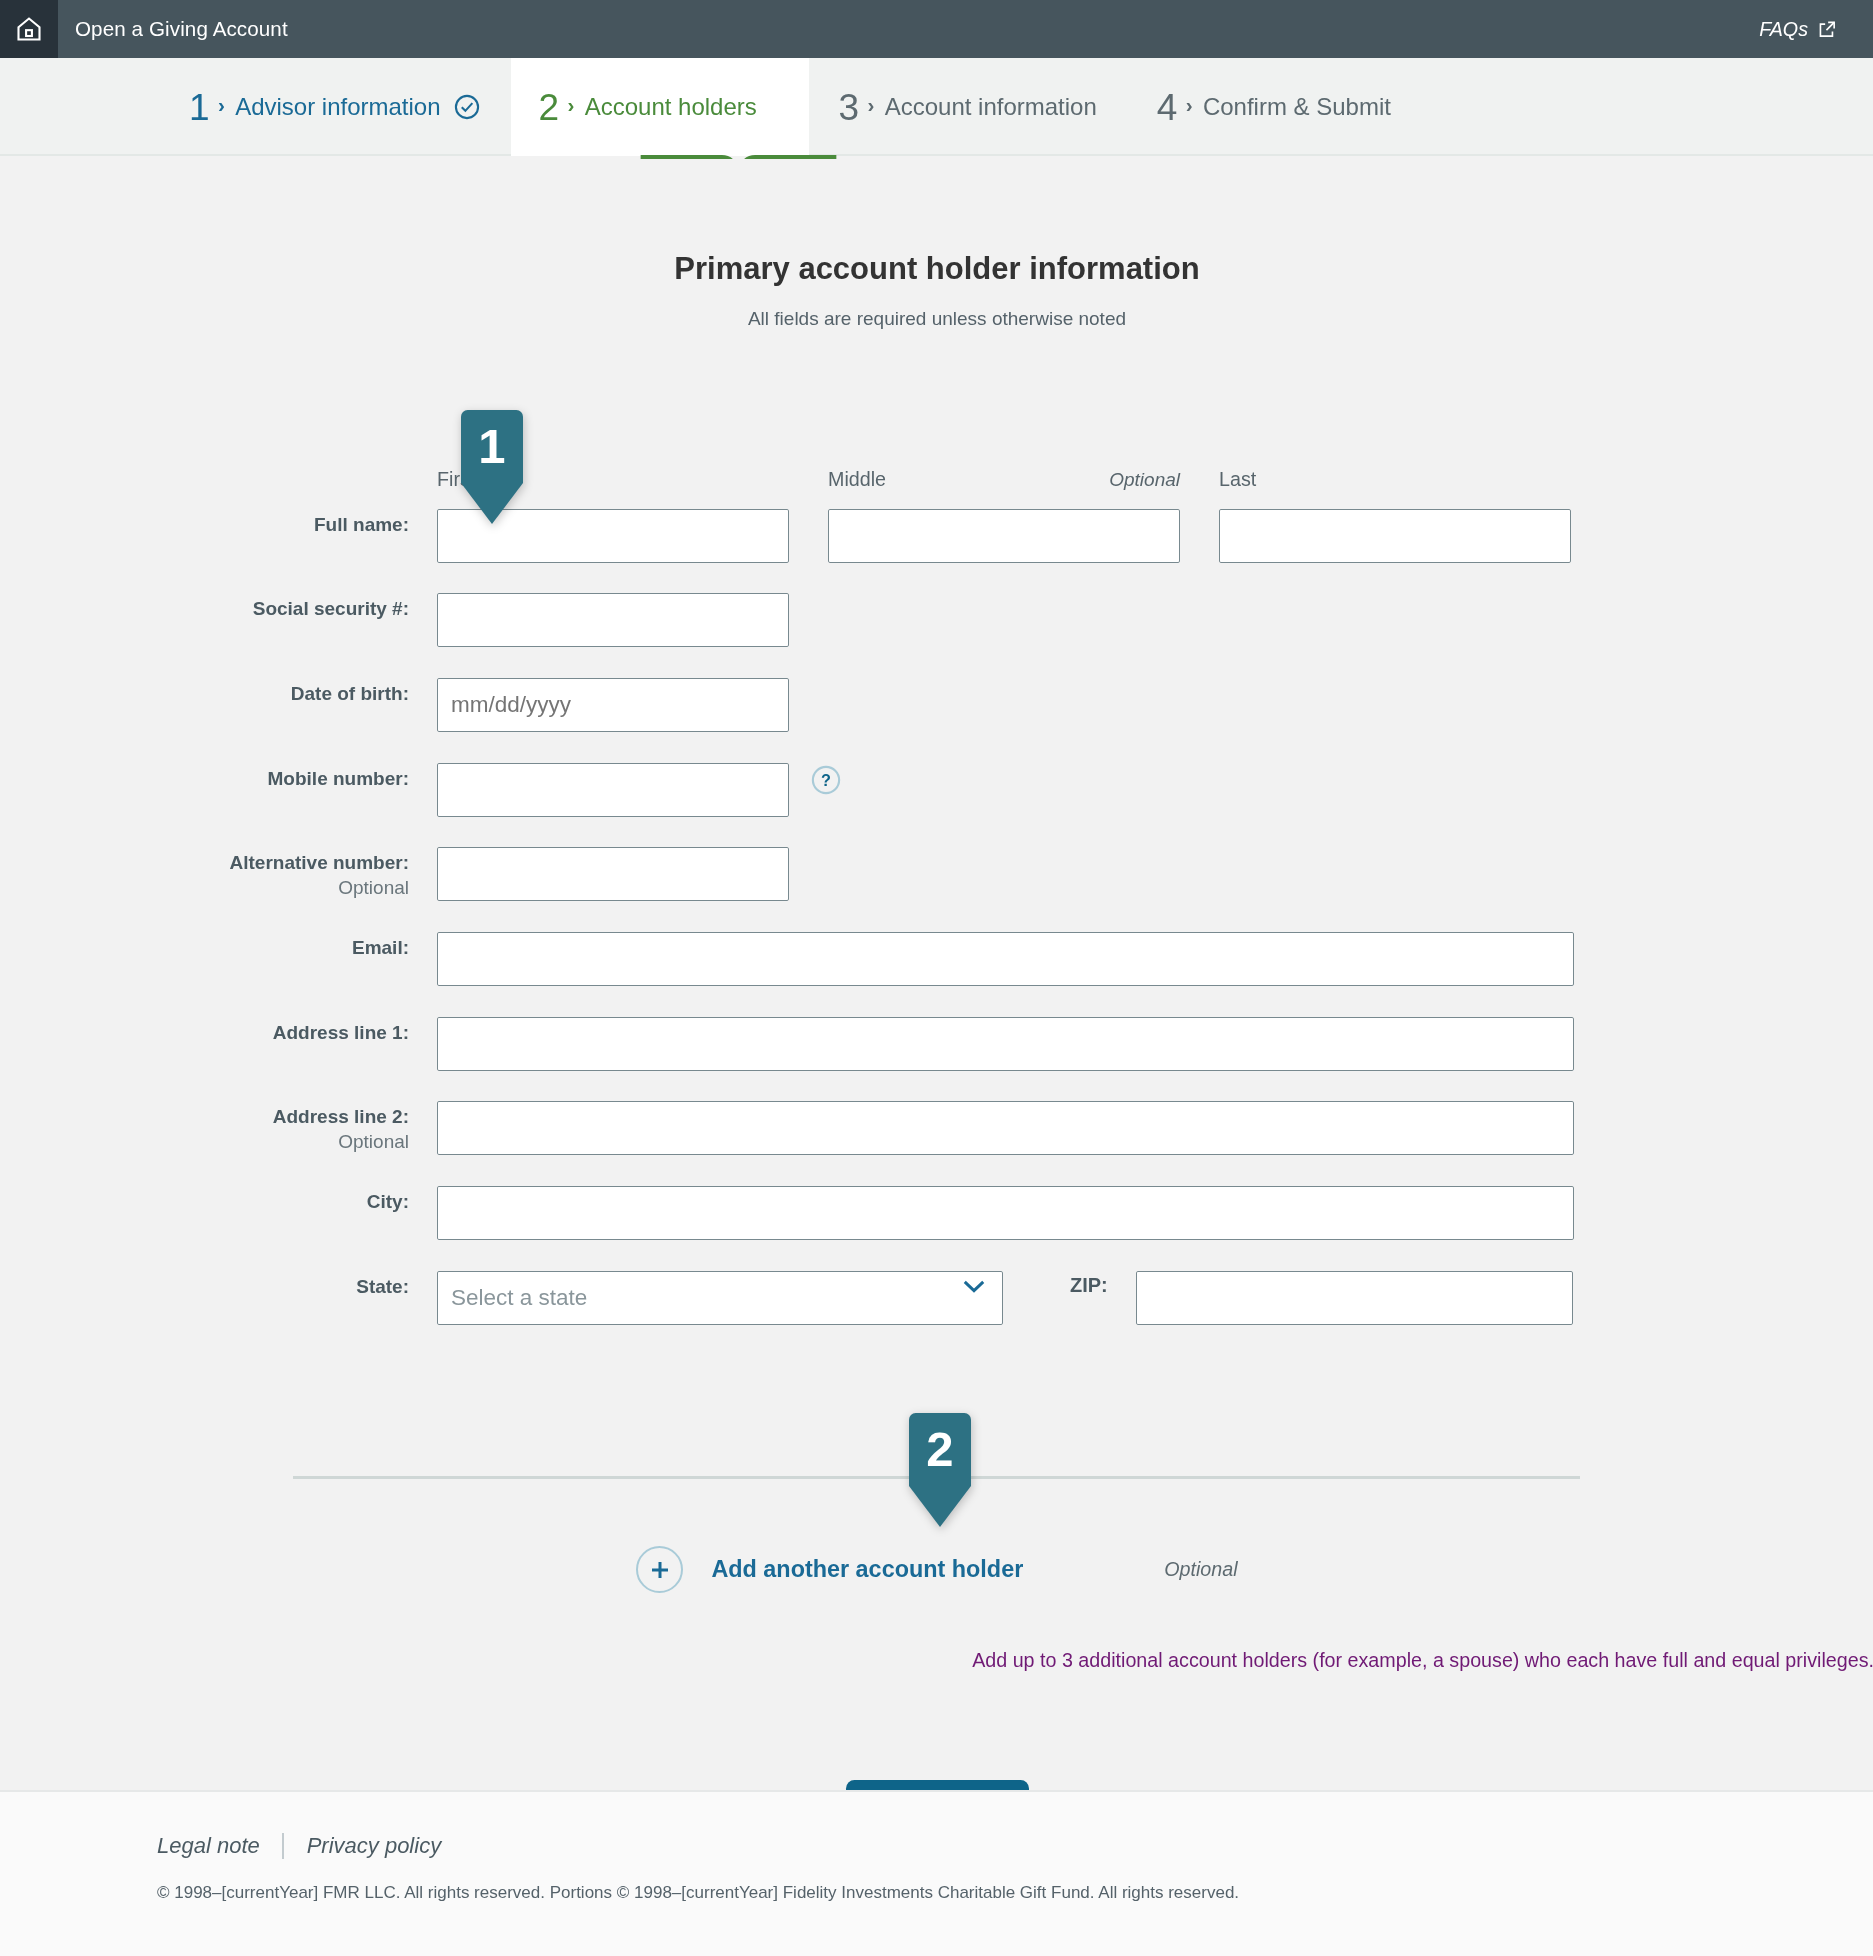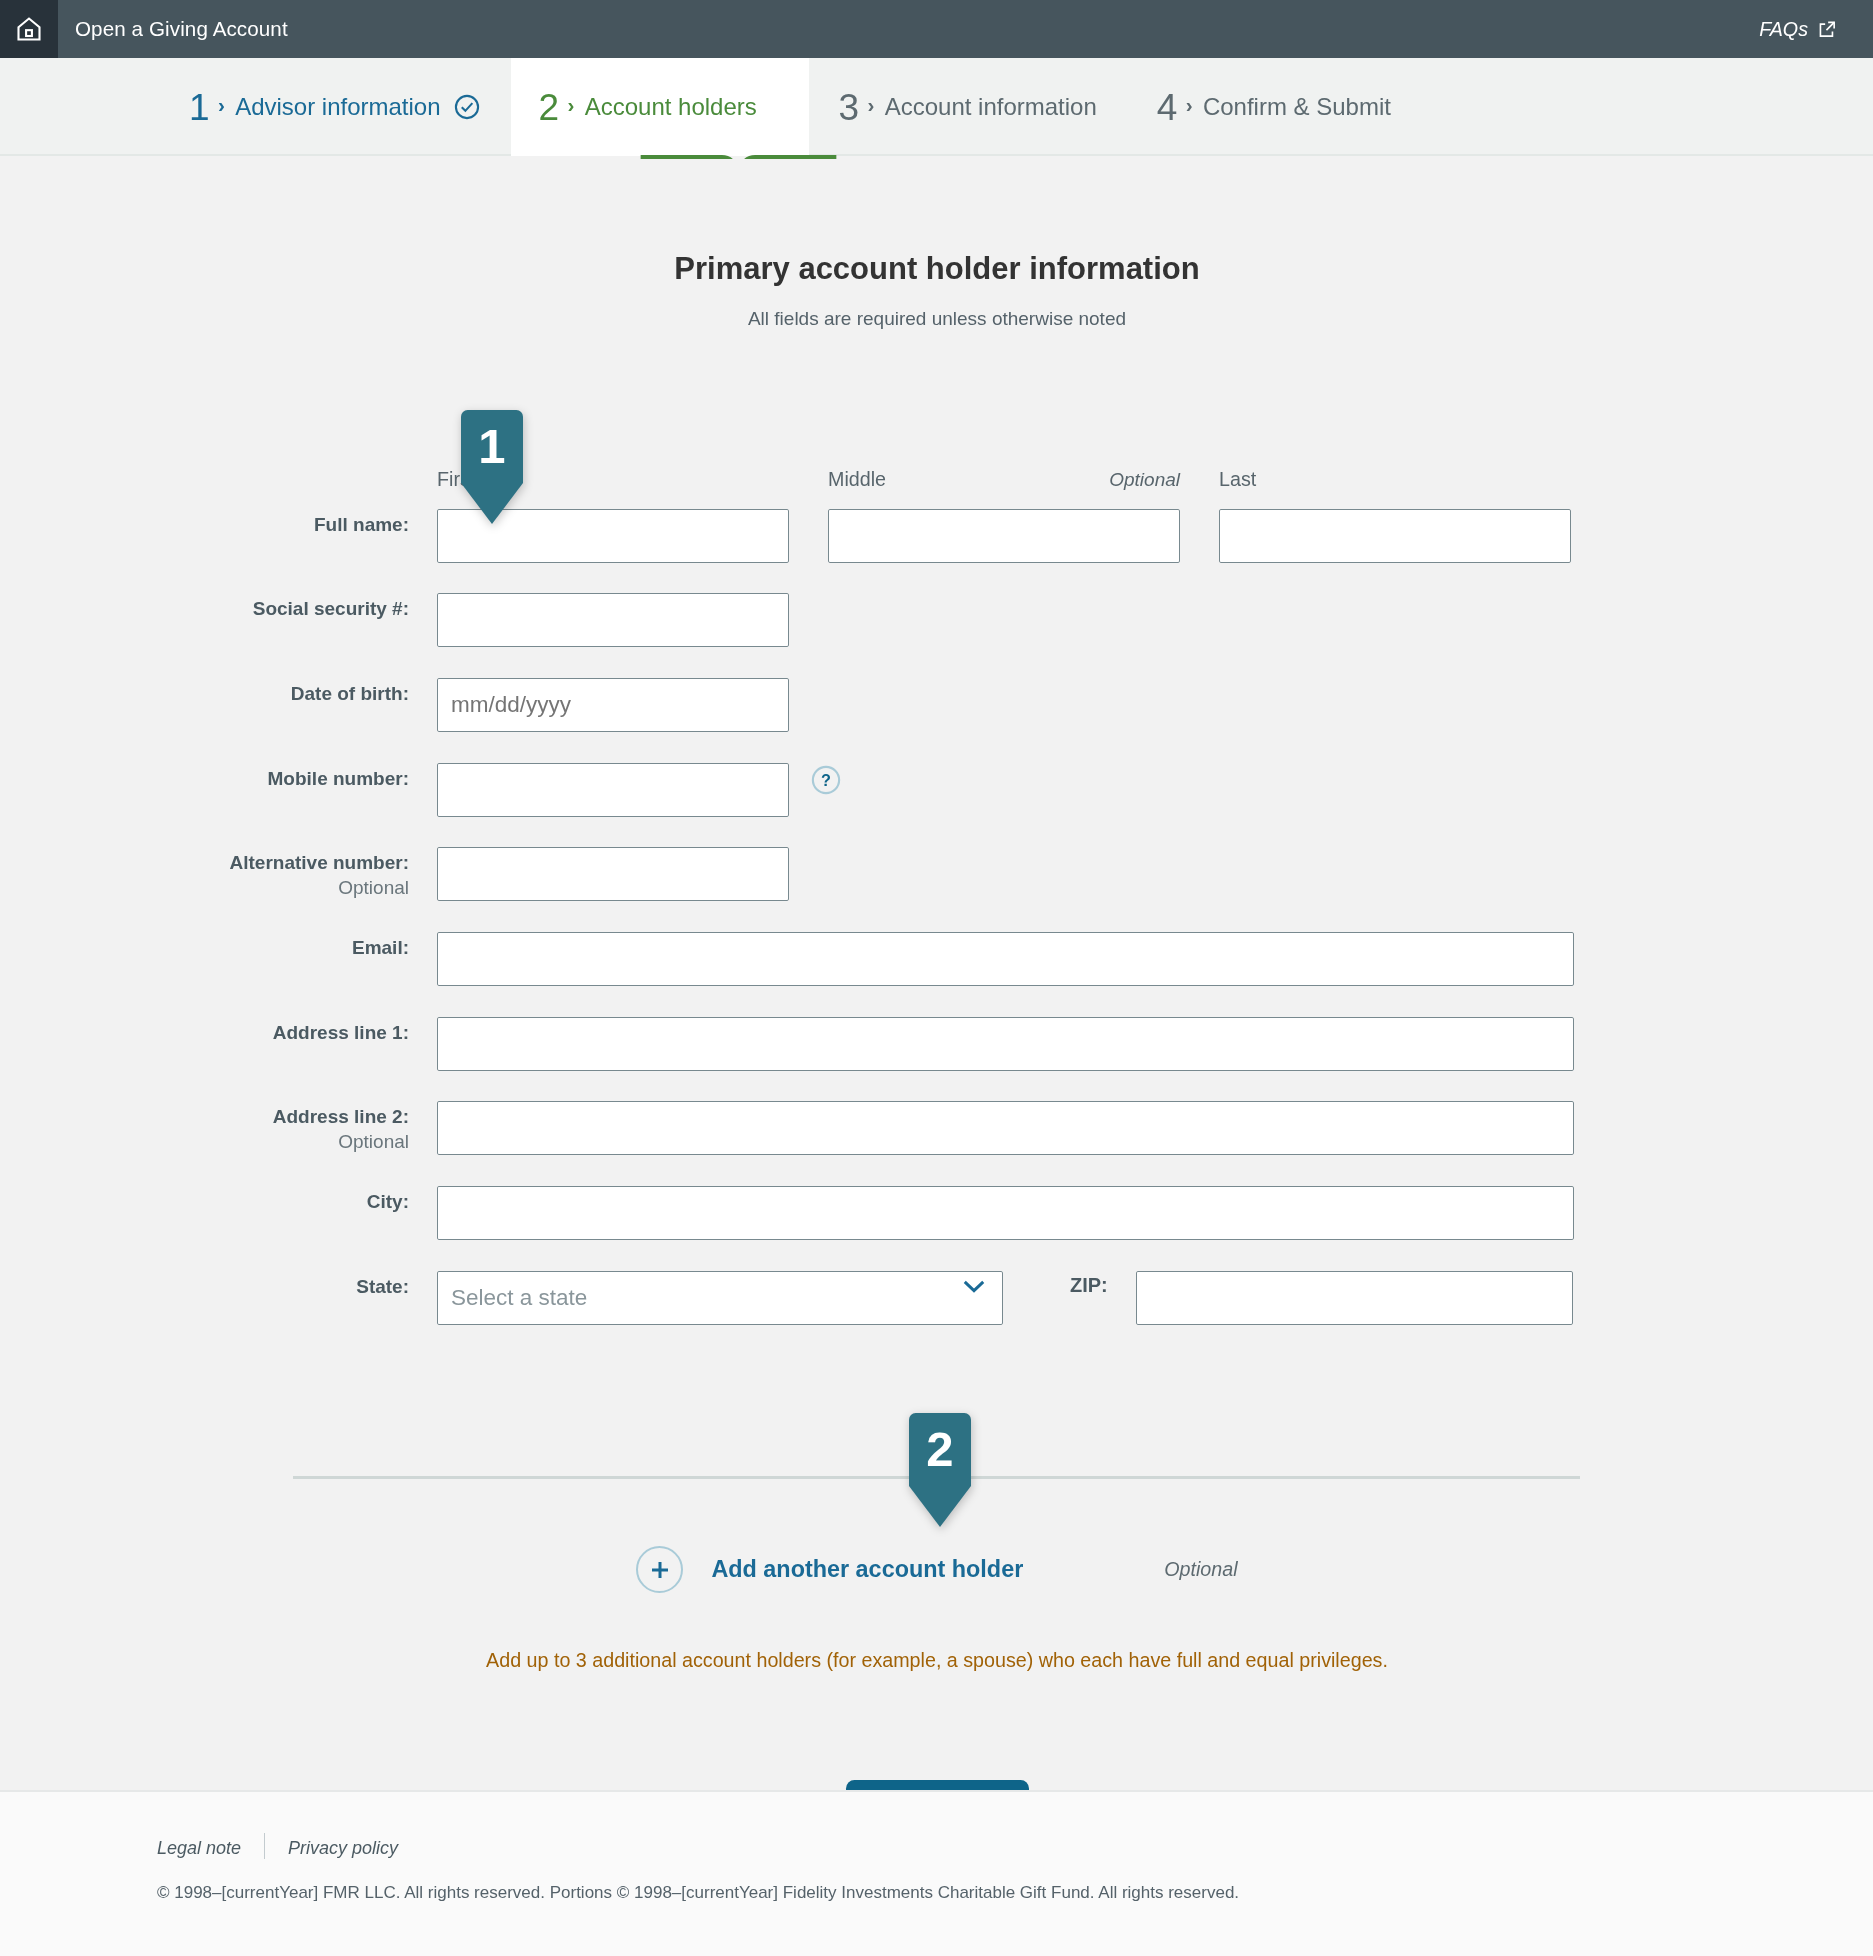--- a/index.html
+++ b/index.html
@@ -301,23 +301,23 @@
   .add-opt {
     margin-left: 141px;
     font-size: 19.7px;
     font-style: italic;
     color: #5d6a70;
   }
   .add-help {
     position: absolute;
     top: 1490px; left: 0;
     width: 1874px;
-    text-align: center;
+    text-align: right;
     font-size: 19.7px;
-    color: #a16207;
+    color: #701a75;
   }
 
   
   .next-wrap {
     position: absolute;
     top: 1621px; left: 0;
     width: 1874px;
     display: flex;
     justify-content: center;
   }
@@ -345,21 +345,21 @@
     top: 1790px; left: 0;
     width: 1874px;
     height: 167px;
     background: #fafafa;
     border-top: 2.8px solid #e6e8e8;
     padding: 41px 0 0 157px;
   }
   .footer-links {
     display: flex;
     align-items: flex-end;
-    font-size: 18px;
+    font-size: 22px;
     font-style: italic;
     color: #4b5a62;
   }
   .footer-links a {
     color: #4b5a62;
     text-decoration: none;
     cursor: pointer;
   }
   .footer-sep {
     width: 1.9px;

